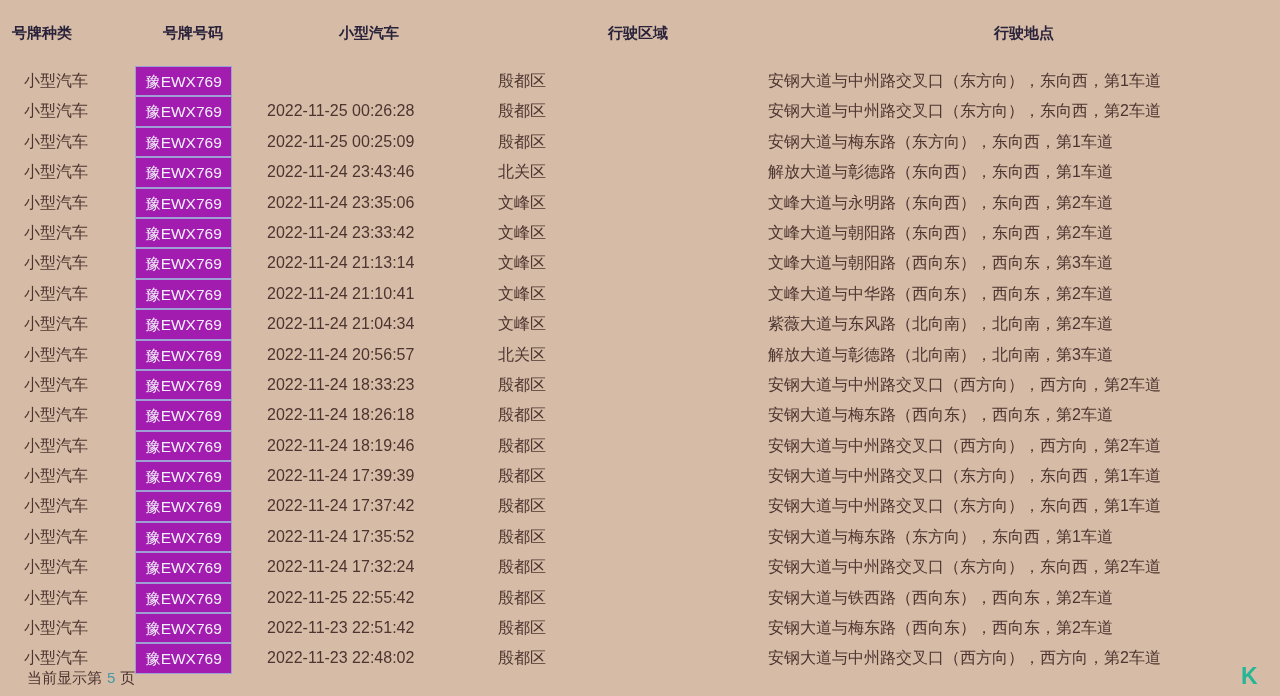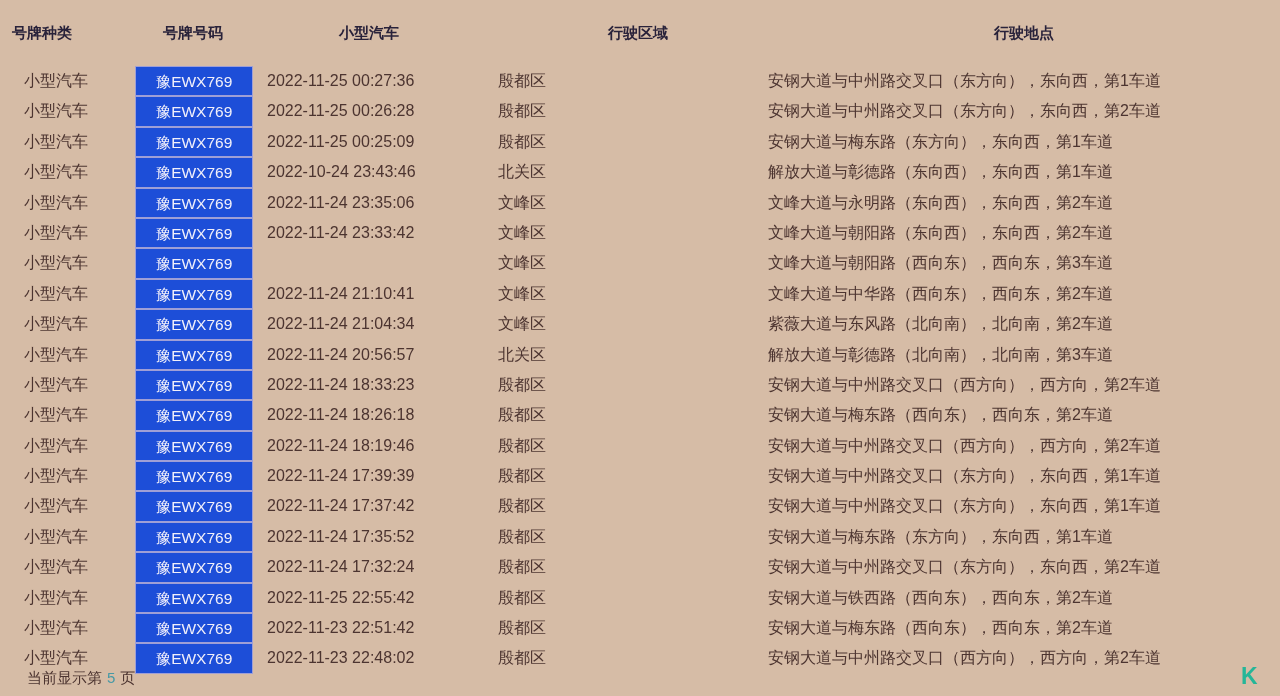--- a/index.html
+++ b/index.html
@@ -24,22 +24,22 @@
   .th.h-time     { left:369px; }
   .th.h-district { left:618px;margin-left:20px; }
   .th.h-location { left:1024px; }
 
   
   .tbody { position:absolute; top:66px; left:0; width:1280px; }
   .row { position:relative; width:1280px; height:30.4px; font-size:16px; }
   .row .c { position:absolute; top:0; height:30.4px; line-height:30.4px; white-space:nowrap; }
   .c.type     { left:18px;  width:76px;  text-align:center; }
   .c.plate {
-    left:135px; width:118px; text-align:center;
-    background:#1d4ed8;
+    left:135px; width:97px; text-align:center;
+    background:#a21caf;
     border:1px solid #9f9fd6;
     color:#f2f0fa; font-size:15.5px;
   }
   .c.time     { left:267px; }
   .c.district { left:462px; width:120px; text-align:center; }
   .c.location { left:768px; }
 
   
   .footer {
     position:absolute; top:668px; left:27px;
@@ -61,21 +61,20 @@
   <span class="th h-plate">号牌号码</span>
   <span class="th h-time">小型汽车</span>
   <span class="th h-district">行驶区域</span>
   <span class="th h-location">行驶地点</span>
 </div>
 
 <div class="tbody" id="tbody">
   <div class="row">
     <span class="c type">小型汽车</span>
     <span class="c plate">豫EWX769</span>
-    <span class="c time">2022-11-25 00:27:36</span>
     <span class="c district">殷都区</span>
     <span class="c location">安钢大道与中州路交叉口（东方向），东向西，第1车道</span>
   </div>
 
   <div class="row">
     <span class="c type">小型汽车</span>
     <span class="c plate">豫EWX769</span>
     <span class="c time">2022-11-25 00:26:28</span>
     <span class="c district">殷都区</span>
     <span class="c location">安钢大道与中州路交叉口（东方向），东向西，第2车道</span>
@@ -85,21 +84,21 @@
     <span class="c type">小型汽车</span>
     <span class="c plate">豫EWX769</span>
     <span class="c time">2022-11-25 00:25:09</span>
     <span class="c district">殷都区</span>
     <span class="c location">安钢大道与梅东路（东方向），东向西，第1车道</span>
   </div>
 
   <div class="row">
     <span class="c type">小型汽车</span>
     <span class="c plate">豫EWX769</span>
-    <span class="c time">2022-10-24 23:43:46</span>
+    <span class="c time">2022-11-24 23:43:46</span>
     <span class="c district">北关区</span>
     <span class="c location">解放大道与彰德路（东向西），东向西，第1车道</span>
   </div>
 
   <div class="row">
     <span class="c type">小型汽车</span>
     <span class="c plate">豫EWX769</span>
     <span class="c time">2022-11-24 23:35:06</span>
     <span class="c district">文峰区</span>
     <span class="c location">文峰大道与永明路（东向西），东向西，第2车道</span>
@@ -109,20 +108,21 @@
     <span class="c type">小型汽车</span>
     <span class="c plate">豫EWX769</span>
     <span class="c time">2022-11-24 23:33:42</span>
     <span class="c district">文峰区</span>
     <span class="c location">文峰大道与朝阳路（东向西），东向西，第2车道</span>
   </div>
 
   <div class="row">
     <span class="c type">小型汽车</span>
     <span class="c plate">豫EWX769</span>
+    <span class="c time">2022-11-24 21:13:14</span>
     <span class="c district">文峰区</span>
     <span class="c location">文峰大道与朝阳路（西向东），西向东，第3车道</span>
   </div>
 
   <div class="row">
     <span class="c type">小型汽车</span>
     <span class="c plate">豫EWX769</span>
     <span class="c time">2022-11-24 21:10:41</span>
     <span class="c district">文峰区</span>
     <span class="c location">文峰大道与中华路（西向东），西向东，第2车道</span>

